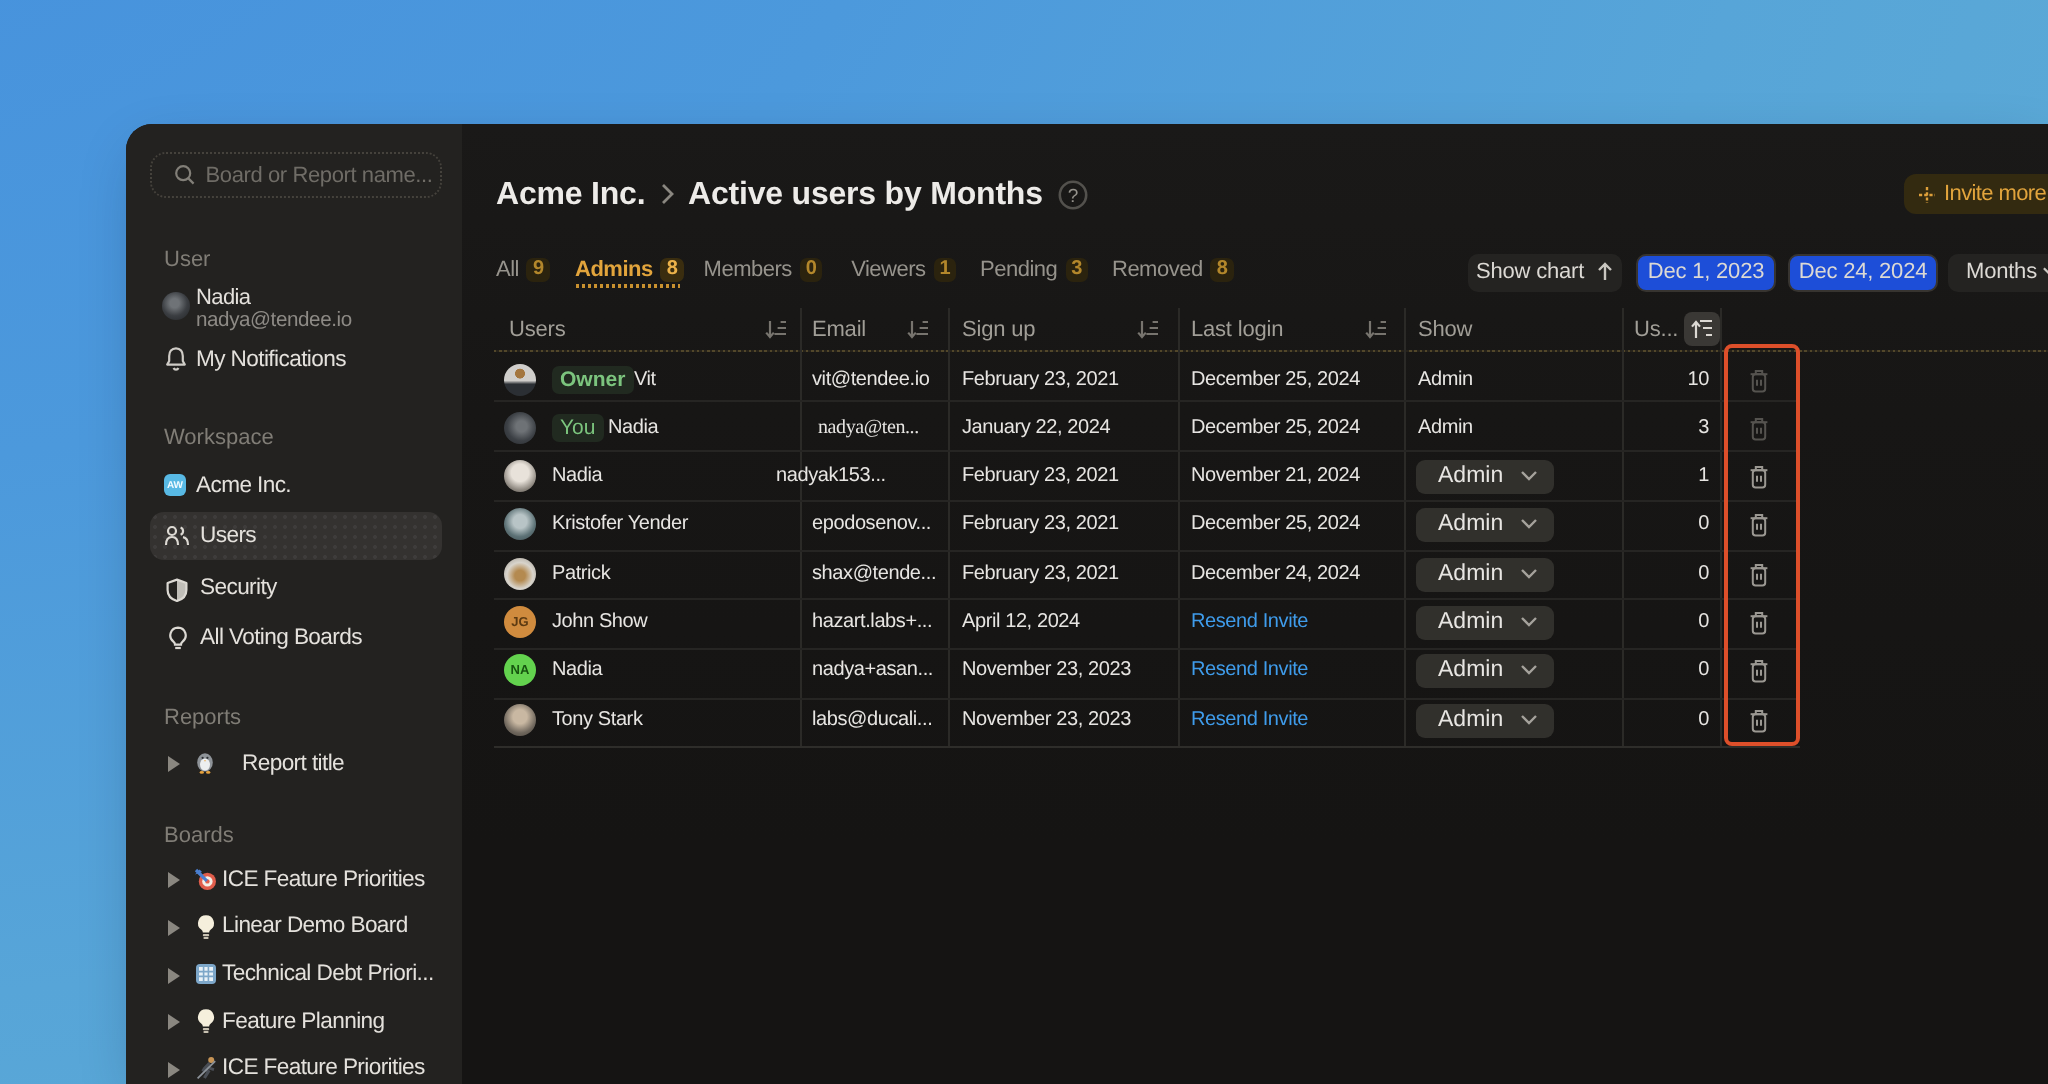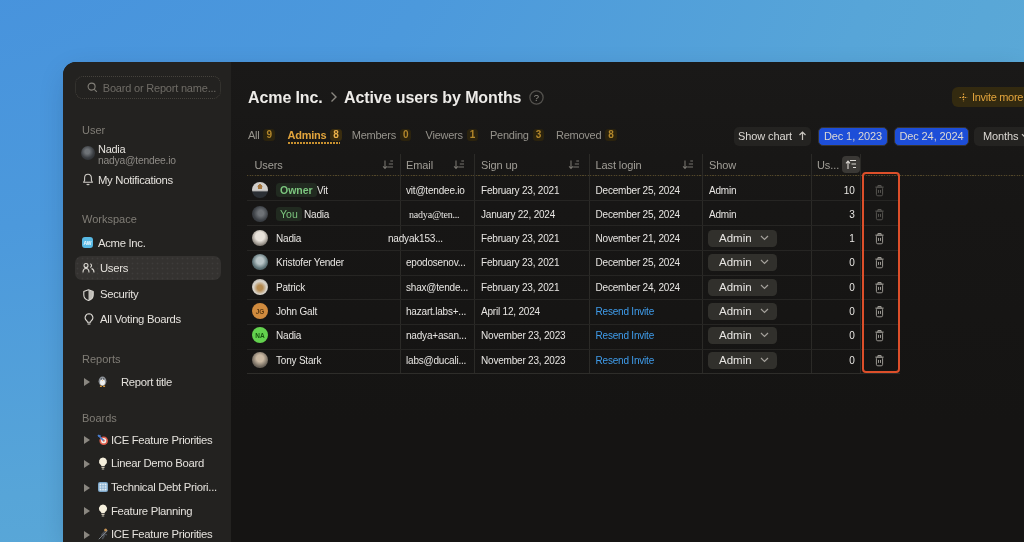--- a/index.html
+++ b/index.html
@@ -300,21 +300,21 @@
 <div class="cell" style="left:810.5px; top:287px; width:44px; text-align:right;">0</div>
 <svg class="icon" style="left:873.5px; top:280.5px;" width="11" height="13" viewBox="0 0 11 13">
     <path d="M1.3 3.1 H9.7" stroke="#9b9892" stroke-width="1"></path>
     <path d="M3.9 2.9 V1.5 H7.1 V2.9" fill="none" stroke="#9b9892" stroke-width="1"></path>
     <rect x="2.4" y="3.1" width="6.2" height="8.7" rx="1.4" fill="none" stroke="#9b9892" stroke-width="1"></rect>
     <path d="M4.5 5.9 V8.9 M6.5 5.9 V8.9" stroke="#9b9892" stroke-width="1"></path>
   </svg>
 <div class="avatar" style="top:303px; background:#d08b3e; display:flex; align-items:center; justify-content:center;">
     <span style="font-size:6.5px; font-weight:bold; color:#5c3a12;">JG</span>
   </div>
-<div class="cell" style="left:276px; top:311px;">John Galt</div>
+<div class="cell" style="left:276px; top:311px;">John Show</div>
 <div class="cell" style="left:406px; top:311px;">hazart.labs+...</div>
 <div class="cell" style="left:481px; top:311px;">April 12, 2024</div>
 <div class="cell resend" style="left:595.5px; top:311px;">Resend Invite</div>
 <div class="rolepill" style="top:302.5px;">Admin<svg width="9" height="6" viewBox="0 0 9 6">
       <path d="M1 1 L4.5 4.5 L8 1" fill="none" stroke="#a5a29c" stroke-width="1.2"></path>
     </svg></div>
 <div class="cell" style="left:810.5px; top:311px; width:44px; text-align:right;">0</div>
 <svg class="icon" style="left:873.5px; top:304.5px;" width="11" height="13" viewBox="0 0 11 13">
     <path d="M1.3 3.1 H9.7" stroke="#9b9892" stroke-width="1"></path>
     <path d="M3.9 2.9 V1.5 H7.1 V2.9" fill="none" stroke="#9b9892" stroke-width="1"></path>

